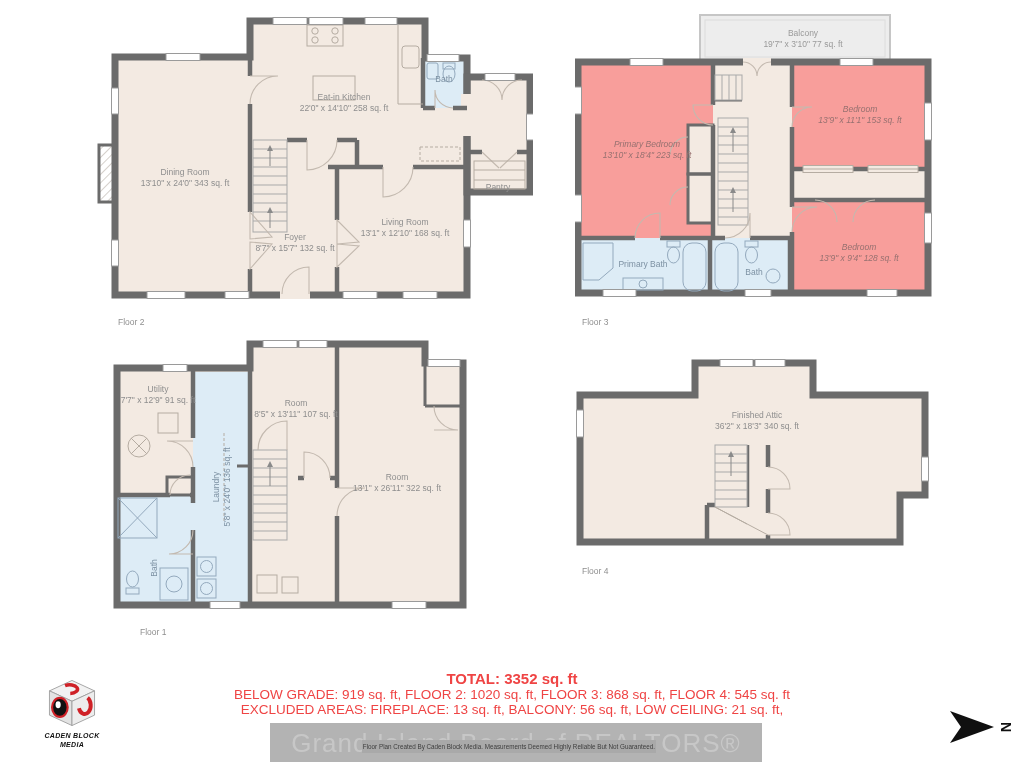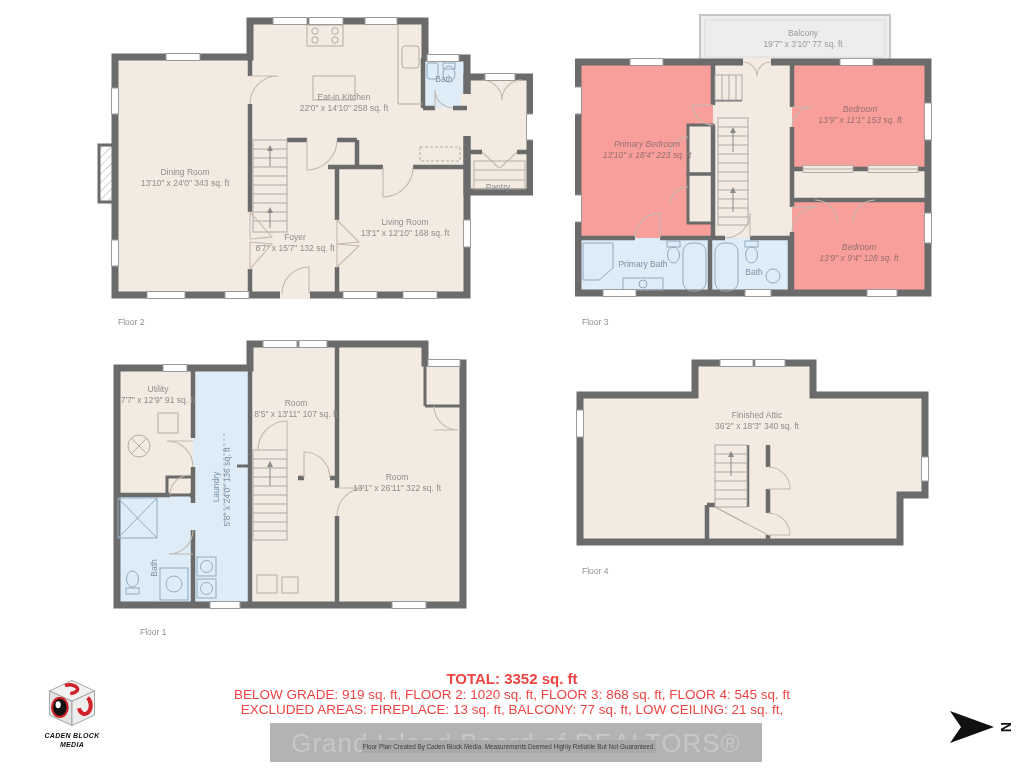--- a/index.html
+++ b/index.html
@@ -417,21 +417,21 @@
 
 <div class="wm-bar"></div>
 <div class="wm-text">Grand Island Board of REALTORS®</div>
 <div class="disc-strip">
   <div class="disc-text">Floor Plan Created By Caden Block Media. Measurements Deemed Highly Reliable But Not Guaranteed.</div>
 </div>
 
 <div class="summary">
   <div class="total">TOTAL: 3352 sq. ft</div>
   <div>BELOW GRADE: 919 sq. ft, FLOOR 2: 1020 sq. ft, FLOOR 3: 868 sq. ft, FLOOR 4: 545 sq. ft</div>
-  <div>EXCLUDED AREAS: FIREPLACE: 13 sq. ft, BALCONY: 77 sq. ft, LOW CEILING: 21 sq. ft,</div>
+  <div>EXCLUDED AREAS: FIREPLACE: 13 sq. ft, BALCONY: 56 sq. ft, LOW CEILING: 21 sq. ft,</div>
 </div>
 
 <div class="logo">
   <svg width="52" height="50" viewBox="0 0 60 56">
     <path d="M30,2 L56,14 L30,26 L4,14 Z" fill="#f2f2f2" stroke="#9a9a9a" stroke-width="1"></path>
     <path d="M4,14 L30,26 L30,54 L4,42 Z" fill="#e3e3e3" stroke="#9a9a9a" stroke-width="1"></path>
     <path d="M56,14 L30,26 L30,54 L56,42 Z" fill="#ededed" stroke="#9a9a9a" stroke-width="1"></path>
     <path d="M22,8 a9,5 0 1 1 6,9" fill="none" stroke="#cf2127" stroke-width="4"></path>
     <path d="M48,22 a7,10 0 1 1 -10,12" fill="none" stroke="#cf2127" stroke-width="4.5"></path>
     <ellipse cx="16" cy="33" rx="9" ry="11" fill="#111" stroke="#cf2127" stroke-width="2.5"></ellipse>

